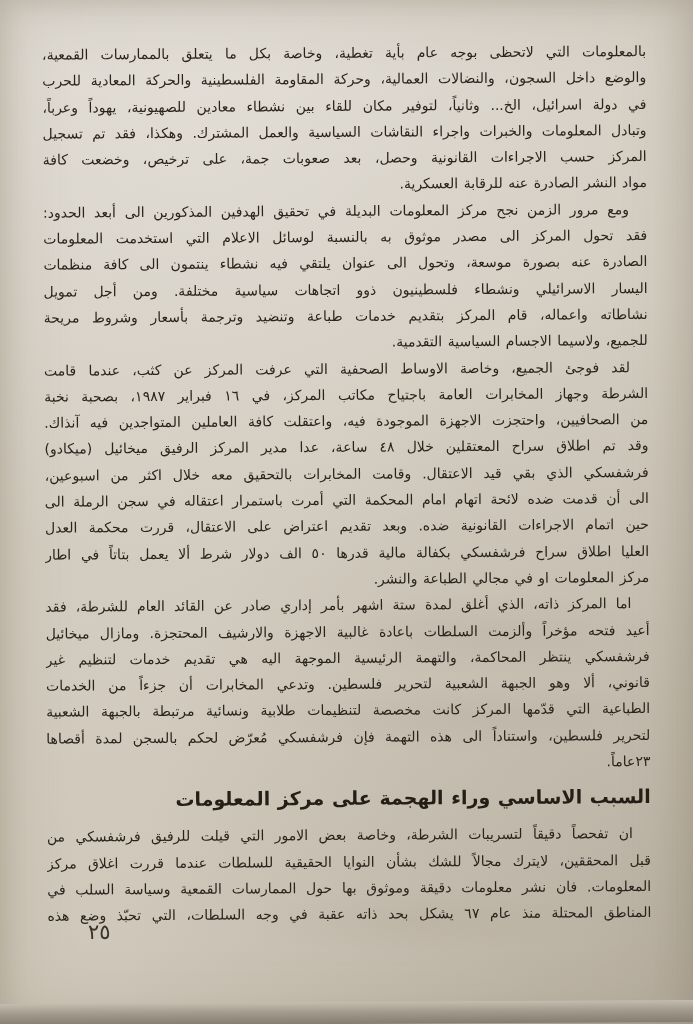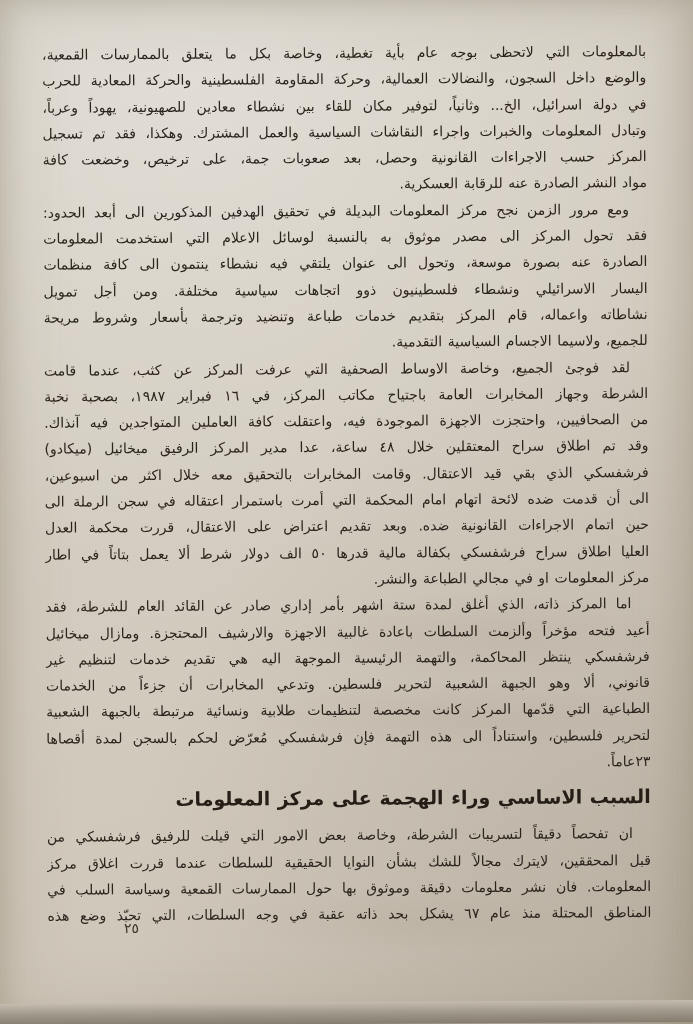--- a/index.html
+++ b/index.html
@@ -47,24 +47,23 @@
     font-size:19px;
     line-height:30px;
     margin:7px 0 9px 0;
     text-align:right;
     letter-spacing:0;
     color:#241e17;
   }
   .pagenum{
     position:absolute;
     left:88px;top:920px;
-    font-size:14px;
+    font-size:21px;
     color:#3a332b;
     transform:rotate(-0.35deg);
-    margin-left:36px;
   }
   
   .bleed{
     position:absolute;inset:0;pointer-events:none;
     background:
       radial-gradient(40% 6% at 70% 62%, rgba(120,100,80,.08), rgba(120,100,80,0) 70%),
       radial-gradient(45% 5% at 65% 70%, rgba(120,100,80,.07), rgba(120,100,80,0) 70%),
       radial-gradient(35% 5% at 60% 90%, rgba(120,100,80,.07), rgba(120,100,80,0) 70%);
   }
 </style>

